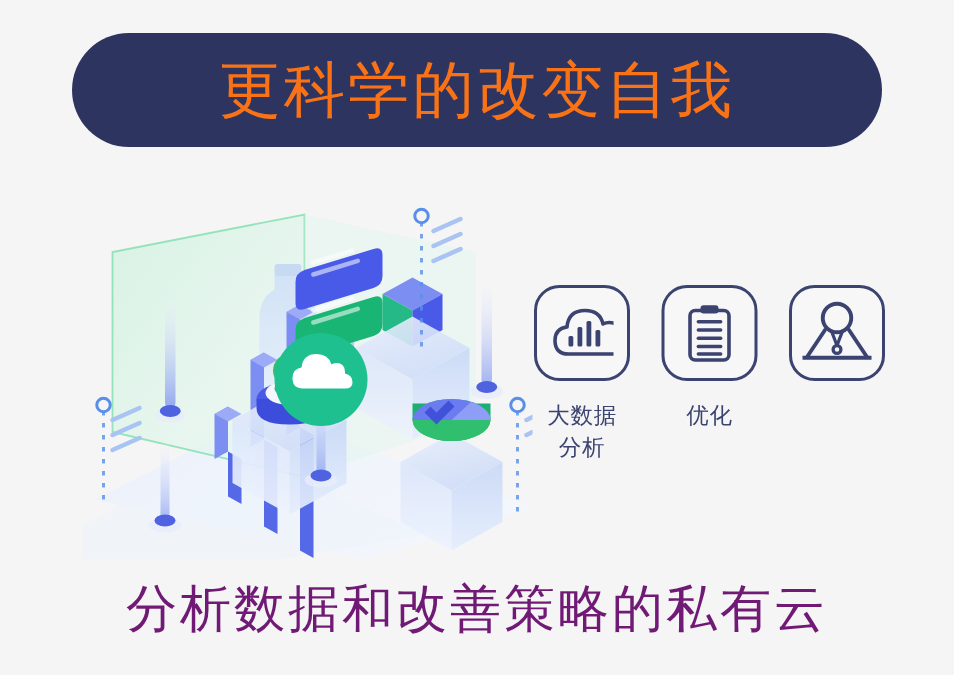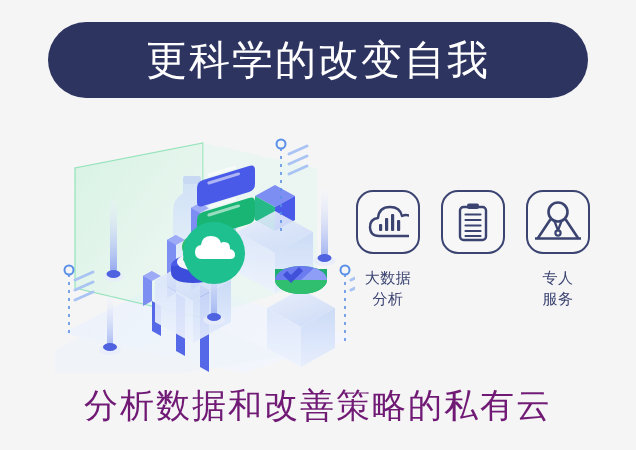--- a/index.html
+++ b/index.html
@@ -11,21 +11,21 @@
   }
   .stage{position:relative;width:636px;height:450px;}
 
   
   .title-banner{
     position:absolute;left:48px;top:22px;width:540px;height:76px;
     background:#2e3460;border-radius:38px;
     display:flex;align-items:center;justify-content:center;
   }
   .title-banner .txt{
-    color:#ffffff;font-size:41px;letter-spacing:2px;line-height:1;
+    color:#f97316;font-size:41px;letter-spacing:2px;line-height:1;
     font-weight:400;white-space:nowrap;
   }
 
   
   .bottom-headline{
     position:absolute;left:0;top:383px;width:636px;
     text-align:center;color:#701a75;
     font-size:34px;letter-spacing:2px;font-weight:400;white-space:nowrap;
   }
 
@@ -271,36 +271,33 @@
           <g stroke="#3b4370" stroke-width="2.2" stroke-linecap="round">
             <line x1="9.5" y1="12.5" x2="24.5" y2="12.5"></line>
             <line x1="9.5" y1="18" x2="24.5" y2="18"></line>
             <line x1="9.5" y1="23.5" x2="24.5" y2="23.5"></line>
             <line x1="9.5" y1="29" x2="24.5" y2="29"></line>
             <line x1="9.5" y1="34" x2="24.5" y2="34"></line>
           </g>
         </svg>
       </div>
       <div class="flabel">
+        <span>优化</span>
       </div>
     </div>
 
     <div class="feature">
       <div class="badge">
         <svg width="46" height="44" viewBox="0 0 46 44">
           <circle cx="23" cy="12" r="9.5" fill="none" stroke="#3b4370" stroke-width="2.6"></circle>
           <path d="M3,38 L15,20 M43,38 L31,20" stroke="#3b4370" stroke-width="2.6" stroke-linecap="round"></path>
           <path d="M19,20 q4,10 4,11 M27,20 q-4,10 -4,11" stroke="#3b4370" stroke-width="2.2" fill="none"></path>
           <circle cx="23" cy="33" r="2.6" fill="none" stroke="#3b4370" stroke-width="2.2"></circle>
           <line x1="0" y1="38.5" x2="46" y2="38.5" stroke="#3b4370" stroke-width="2.6" stroke-linecap="round"></line>
         </svg>
       </div>
-      <div class="flabel">
-        <span>专人</span>
-        <span>服务</span>
-      </div>
     </div>
 
   </div>
 
   <div class="bottom-headline">分析数据和改善策略的私有云</div>
 
 </div>
 
 </body></html>

